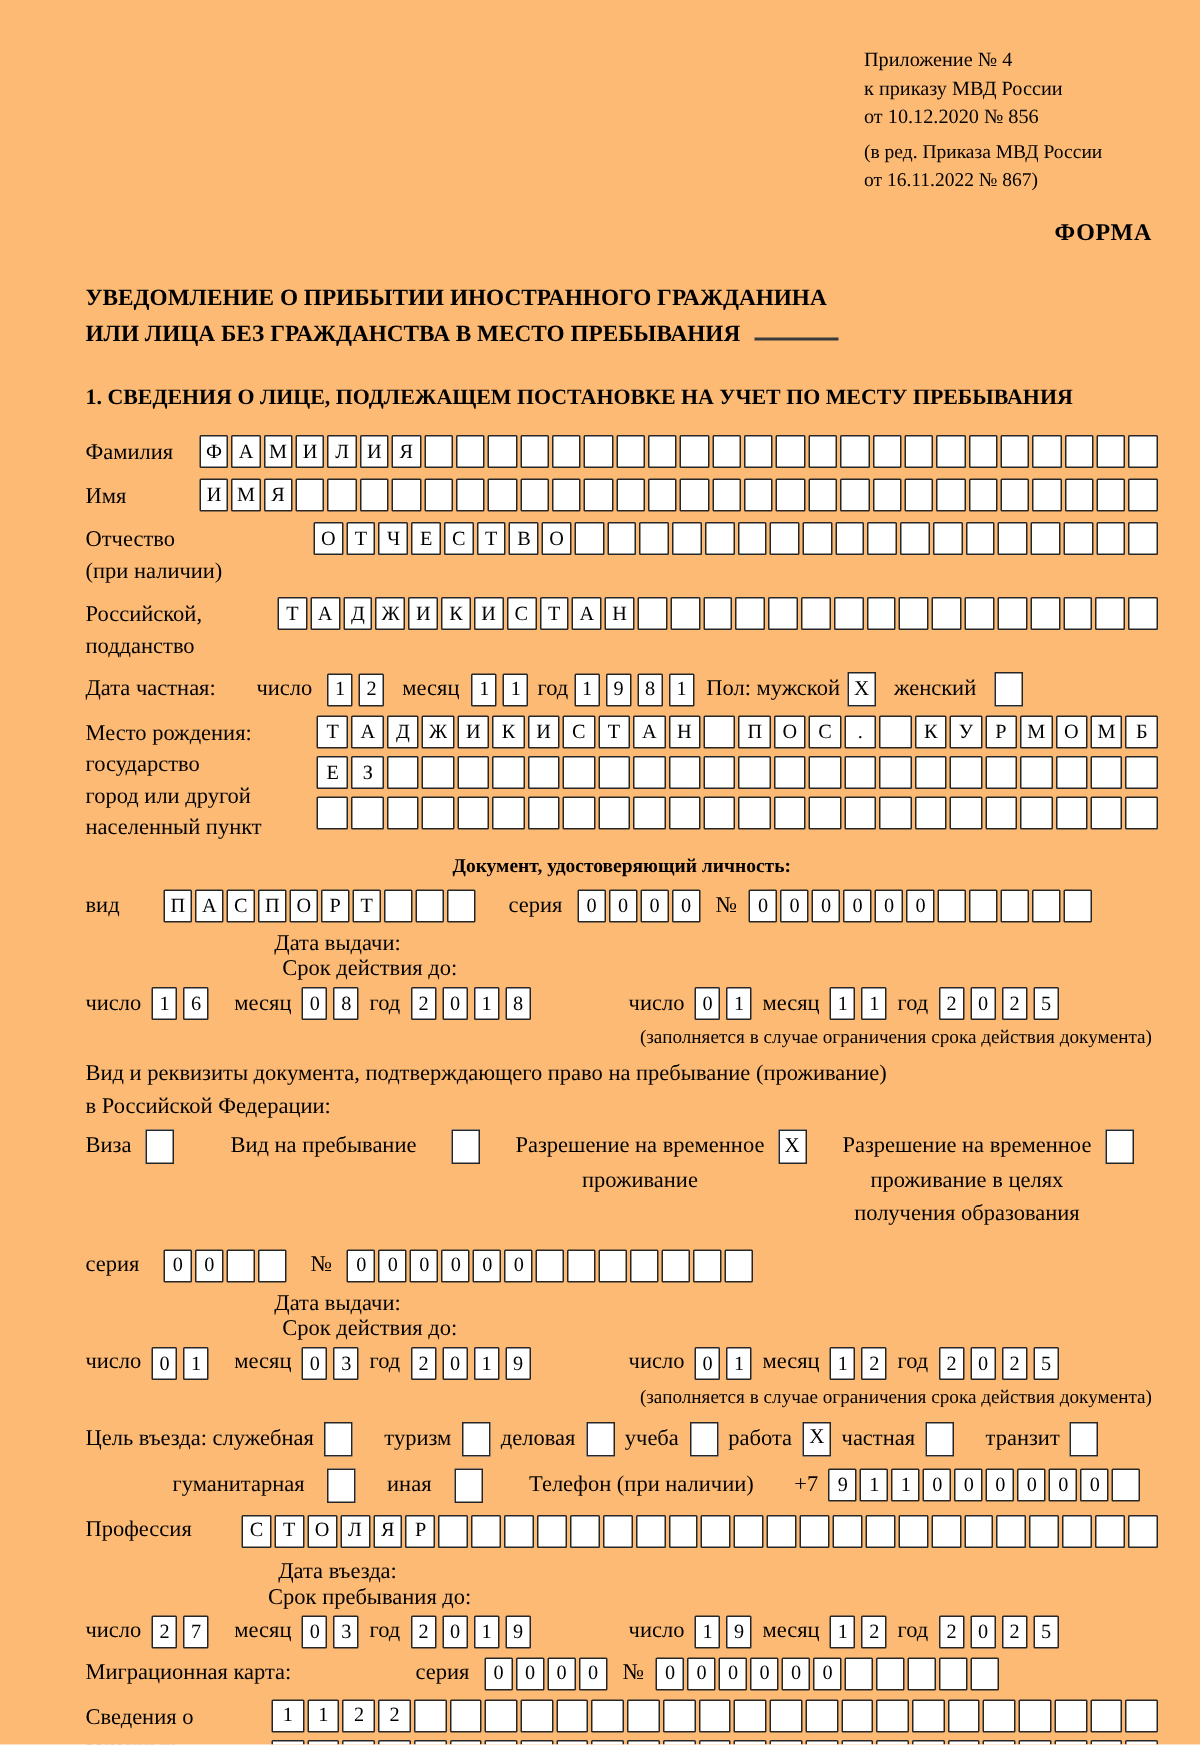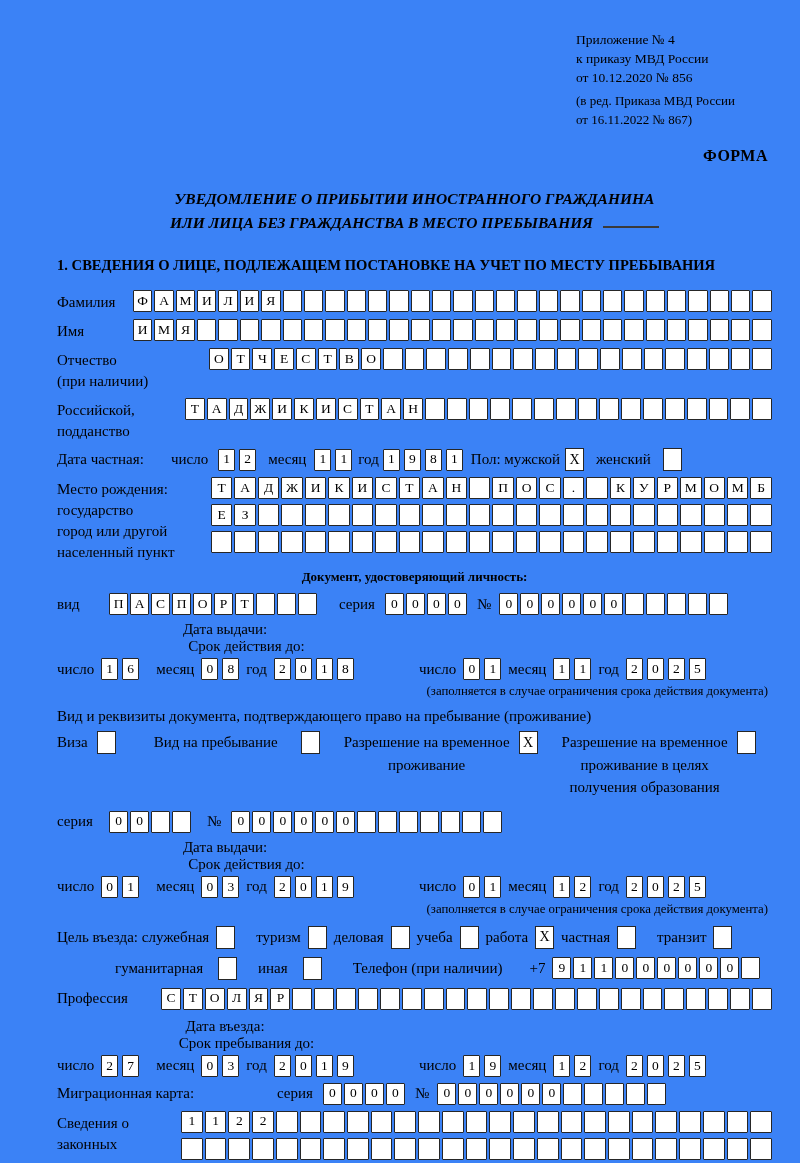--- a/index.html
+++ b/index.html
@@ -1,27 +1,27 @@
 <!DOCTYPE html>
 <html><head>
 <meta charset="utf-8">
 <style>
   html,body{margin:0;padding:0;background:#fff;}
   .page{
     width:800px;height:1163px;box-sizing:border-box;
     padding:30px 28px 10px 57px;
     font-family:"Liberation Serif","DejaVu Serif",serif;
-    color:#000;position:relative;overflow:hidden;background:#3b82f6;
+    color:#000;position:relative;overflow:hidden;background:#fdba74;
   }
   
   .appendix{margin-left:auto;width:196px;font-size:13.5px;line-height:1.42;}
   .appendix .edition{margin-top:5px;font-size:13px;}
   .forma{text-align:right;font-weight:bold;font-size:16px;letter-spacing:.5px;margin:18px 4px 22px 0;}
   
-  .title{text-align:center;font-weight:bold;font-size:15.5px;line-height:1.55;font-style:italic;}
+  .title{font-weight:bold;font-size:15.5px;line-height:1.55;}
   .blank-line{display:inline-block;width:56px;border-bottom:2px solid #3a3a3a;height:13px;margin-left:10px;}
   .sec{font-weight:bold;font-size:14.6px;margin:22px 0 16px;}
   
   .frow{display:flex;align-items:flex-start;margin-bottom:6px;font-size:15px;line-height:1.4;}
   .flabel{flex:none;padding-top:2px;}
   .lbl2{font-size:15px;}
   .cells{display:flex;gap:2px;flex:1;min-width:0;}
   .cell{
     height:22px;border:1.6px solid #262626;border-radius:1px;background:#fff;
     display:flex;align-items:center;justify-content:center;
@@ -416,20 +416,21 @@
           <span class="cell">2</span>
           <span class="cell">0</span>
           <span class="cell">2</span>
           <span class="cell">5</span>
         </span>
     </span>
   </div>
   <div class="note">(заполняется в случае ограничения срока действия документа)</div>
 
   <div class="intro">Вид и реквизиты документа, подтверждающего право на пребывание (проживание)</div>
+  <div class="intro">в Российской Федерации:</div>
 
   <div class="res-opts">
     <span class="opt">
       <span class="opt-label">Виза</span>
       <span class="box"></span>
     </span>
     <span class="opt" style="margin-left:14px">
       <span class="opt-label">Вид на пребывание</span>
       <span class="box" style="margin-left:14px"></span>
     </span>

